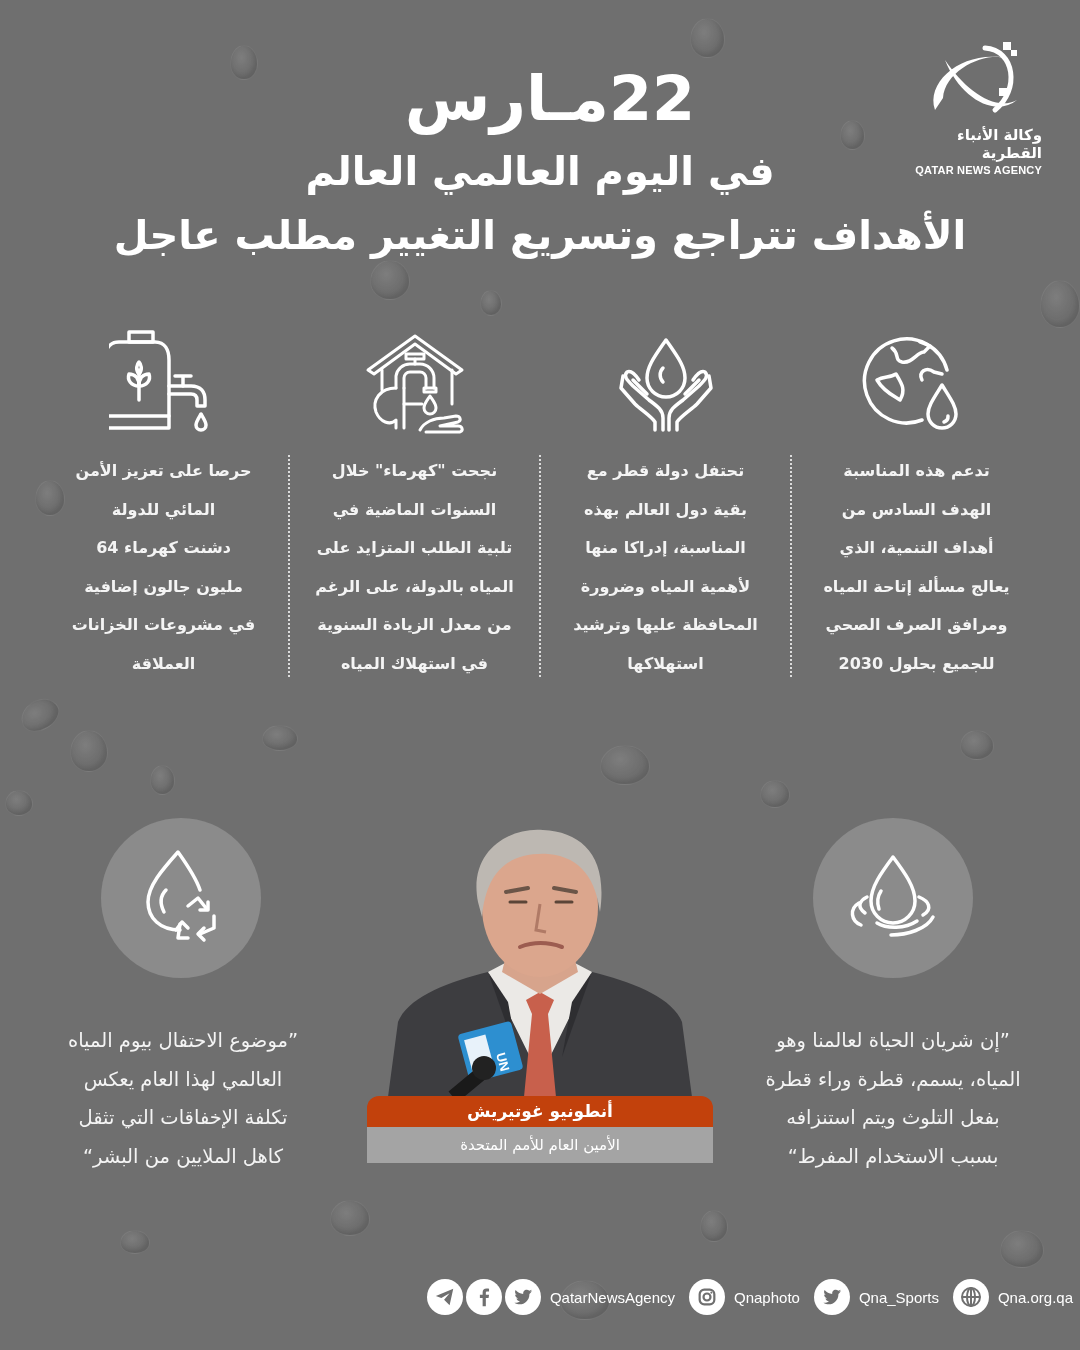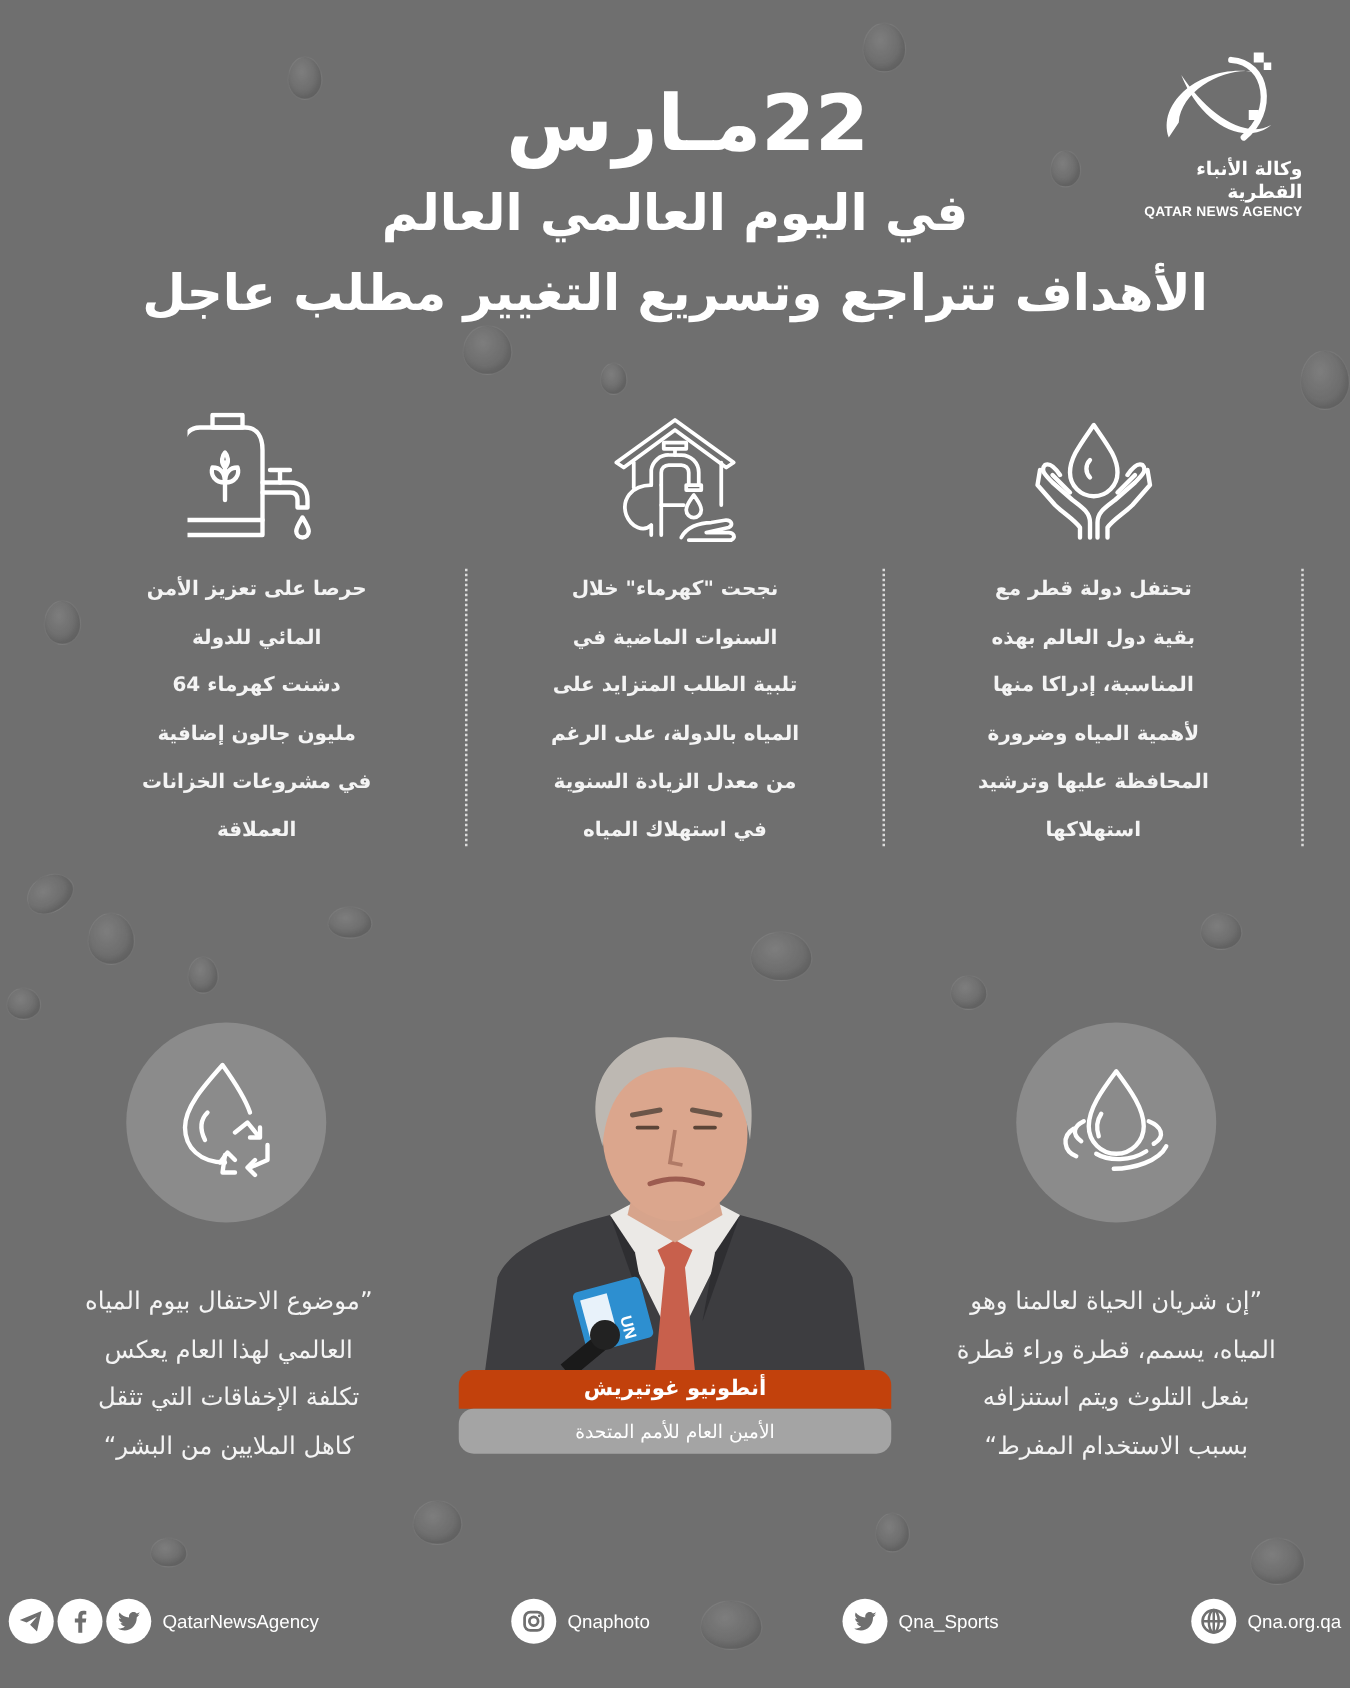--- a/index.html
+++ b/index.html
@@ -79,27 +79,27 @@
   
   .portrait { position: absolute; left: 368px; top: 822px; width: 344px; height: 275px; overflow: hidden; }
   .name-bar {
     position: absolute; left: 367px; top: 1096px; width: 346px; height: 31px;
     background: #c2410c; border-radius: 12px 12px 0 0;
     text-align: center; font-size: 17px; font-weight: bold; line-height: 31px; direction: rtl;
   }
   .role-bar {
     position: absolute; left: 367px; top: 1127px; width: 346px; height: 36px;
     background: #a4a4a4; text-align: center; font-size: 15px; line-height: 36px;
-    direction: rtl; color: #ffffff; border-radius: 12px;
+    direction: rtl; color: #ffffff;
   }
 
   
   .footer {
     position: absolute; top: 1279px; left: 0; right: 0;
-    display: flex; justify-content: space-between; align-items: center; gap: 0;
+    display: flex; justify-content: flex-end; align-items: center; gap: 0;
     font-family: "Liberation Sans", sans-serif; font-size: 15px;
   }
   .soc-group { display: flex; align-items: center; margin: 0 7px; }
   .soc-icon {
     width: 36px; height: 36px; border-radius: 50%; background: #ffffff;
     display: flex; align-items: center; justify-content: center; margin-right: 3px;
   }
   .soc-label { margin-left: 6px; color: #ffffff; }
 </style>
 </head>
@@ -140,20 +140,38 @@
   <div class="logo-ar">وكالة الأنباء القطرية</div>
   <div class="logo-en">QATAR NEWS AGENCY</div>
 </div>
 
 <div class="title-date">22مـارس</div>
 <div class="title-line title-1">في اليوم العالمي العالم</div>
 <div class="title-line title-2">الأهداف تتراجع وتسريع التغيير مطلب عاجل</div>
 
 <div class="columns">
 
+  <div class="col">
+    <div class="icon">
+      <svg width="110" height="105" viewBox="0 0 110 105" fill="none" stroke="#fff" stroke-width="3.5" stroke-linejoin="round" stroke-linecap="round">
+        <path d="M85 40 A42 42 0 1 0 60 90"></path>
+        <path d="M30 18 C 38 24, 32 30, 40 32 C 50 34, 55 22, 62 22 L 68 16 L 58 12"></path>
+        <path d="M15 50 C 22 46, 28 48, 34 44 C 40 54, 44 60, 38 70 C 32 66, 22 62, 15 50 Z"></path>
+        <path d="M60 50 C 56 42, 64 36, 72 42 L 80 44"></path>
+        <path d="M80 55 C 72 68, 66 76, 66 84 A 14 14 0 0 0 94 84 C 94 76, 88 68, 80 55 Z"></path>
+        <path d="M86 86 A 6 6 0 0 1 82 92"></path>
+      </svg>
+    </div>
+    <div class="col-text">تدعم هذه المناسبة
+الهدف السادس من
+أهداف التنمية، الذي
+يعالج مسألة إتاحة المياه
+ومرافق الصرف الصحي
+للجميع بحلول 2030</div>
+  </div>
 
   <div class="col">
     <span class="divider" style="right:-1px;left:auto"></span>
     <div class="icon">
       <svg width="110" height="105" viewBox="0 0 110 105" fill="none" stroke="#fff" stroke-width="3.5" stroke-linejoin="round" stroke-linecap="round">
         <path d="M55 10 C 44 26, 36 36, 36 48 A 19 19 0 0 0 74 48 C 74 36, 66 26, 55 10 Z"></path>
         <path d="M52 38 A 10 10 0 0 0 52 52"></path>
         <path d="M52 100 L 52 88 C 52 80, 46 76, 38 70 L 22 56 C 16 50, 12 46, 16 42 C 20 40, 24 44, 28 50"></path>
         <path d="M36 64 L 22 50"></path>
         <path d="M58 100 L 58 88 C 58 80, 64 76, 72 70 L 88 56 C 94 50, 98 46, 94 42 C 90 40, 86 44, 82 50"></path>

